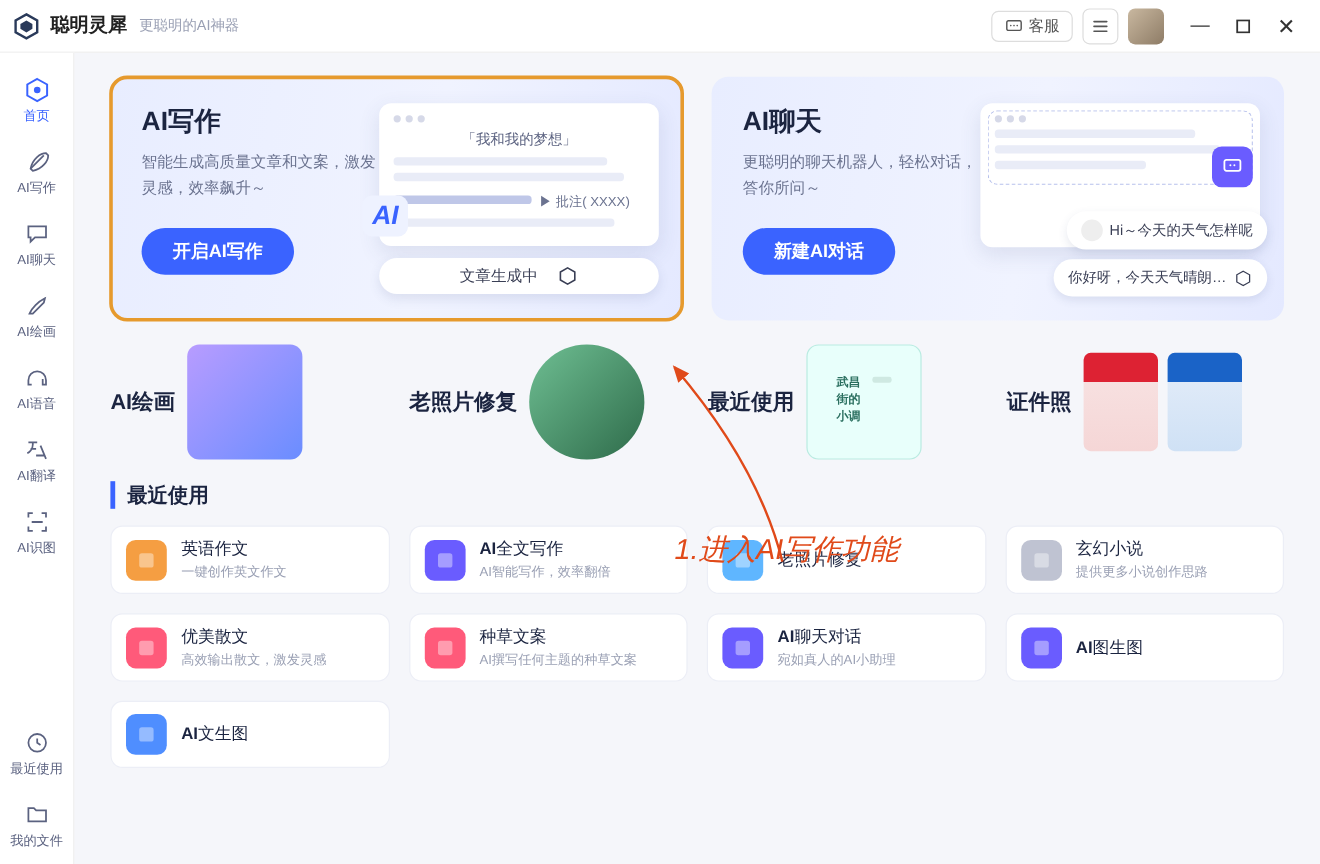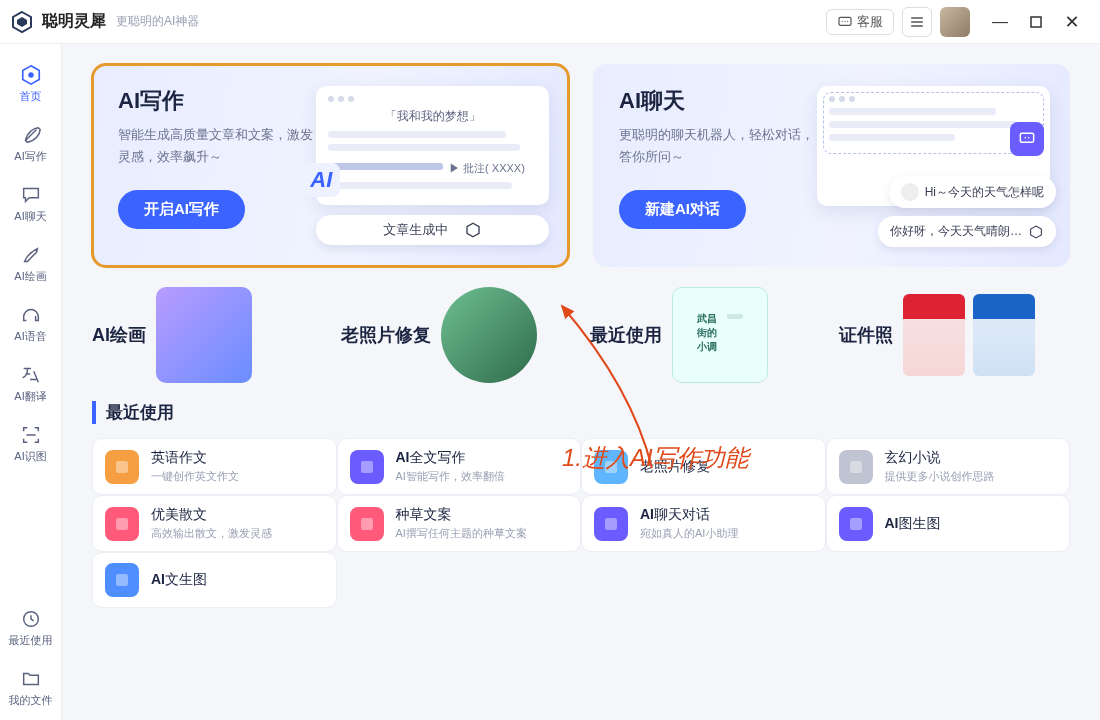--- a/index.html
+++ b/index.html
@@ -64,21 +64,21 @@
 .thumb.doc { background: #e8fffb; border: 1px solid #b9ebe1; display:flex; flex-direction:row; padding:24px; }
 .thumb.doc .dt { font-size: 10px; font-weight: 700; color:#2a6f5f; margin-bottom:2px; }
 .thumb.doc .dl { height:5px; background:#cfe9e2; margin:2px 0; border-radius:2px; }
 .idcard { flex: 1; display: flex; gap: 8px; align-items: center; }
 .idphoto { width: 62px; height: 82px; border-radius: 6px; }
 .idphoto.red { background: linear-gradient(180deg,#d23 0%,#d23 30%,#f7e0e0 30%,#f5d6d6 100%); }
 .idphoto.blue { background: linear-gradient(180deg,#1a63c7 0%,#1a63c7 30%,#dfeaf8 30%,#cfe1f5 100%); }
 
 
 .section-title { font-size: 17px; font-weight: 700; color: #1b2440; border-left: 4px solid #3a63ff; padding-left: 10px; margin: 10px 0 14px; }
-.grid { display: grid; grid-template-columns: repeat(4, 1fr); }
+.grid { display: grid; grid-template-columns: repeat(4, 1fr); gap: 16px; }
 .tile { background: #fff; border: 1px solid #eceef6; border-radius: 10px; padding: 10px 12px; display: flex; align-items: center; gap: 12px; cursor: pointer; }
 .tile .ticon { width: 34px; height: 34px; border-radius: 8px; display: flex; align-items: center; justify-content: center; font-size: 16px; color: #fff; flex-shrink: 0; }
 .tile .tt { font-size: 14px; color: #1b2440; font-weight: 550; }
 .tile .td { font-size: 11px; color: #9aa0b4; margin-top: 2px; }
 
 
 .anno-text { position: absolute; color: #e04a1a; font-style: italic; font-size: 24px; font-weight: 400; }
 svg.anno-arrow { position: absolute; pointer-events: none; }
 </style>
 </head>

